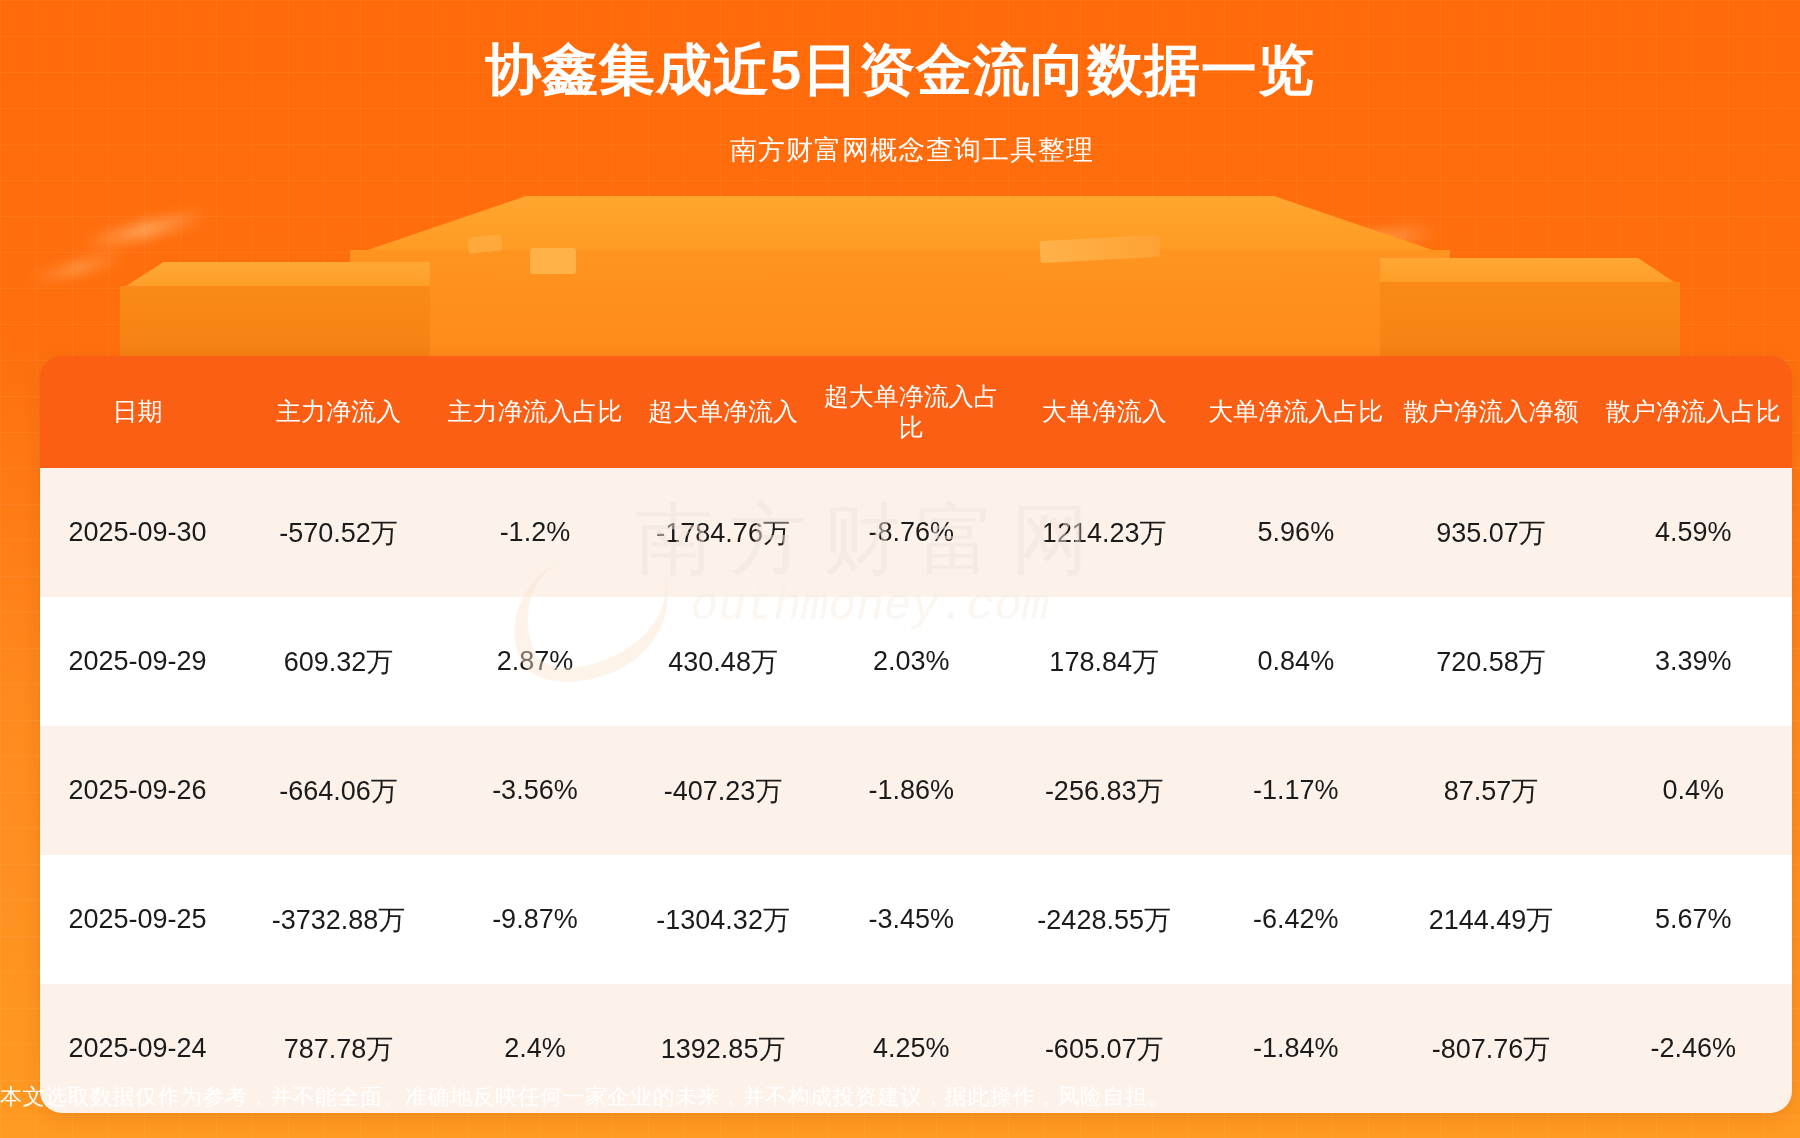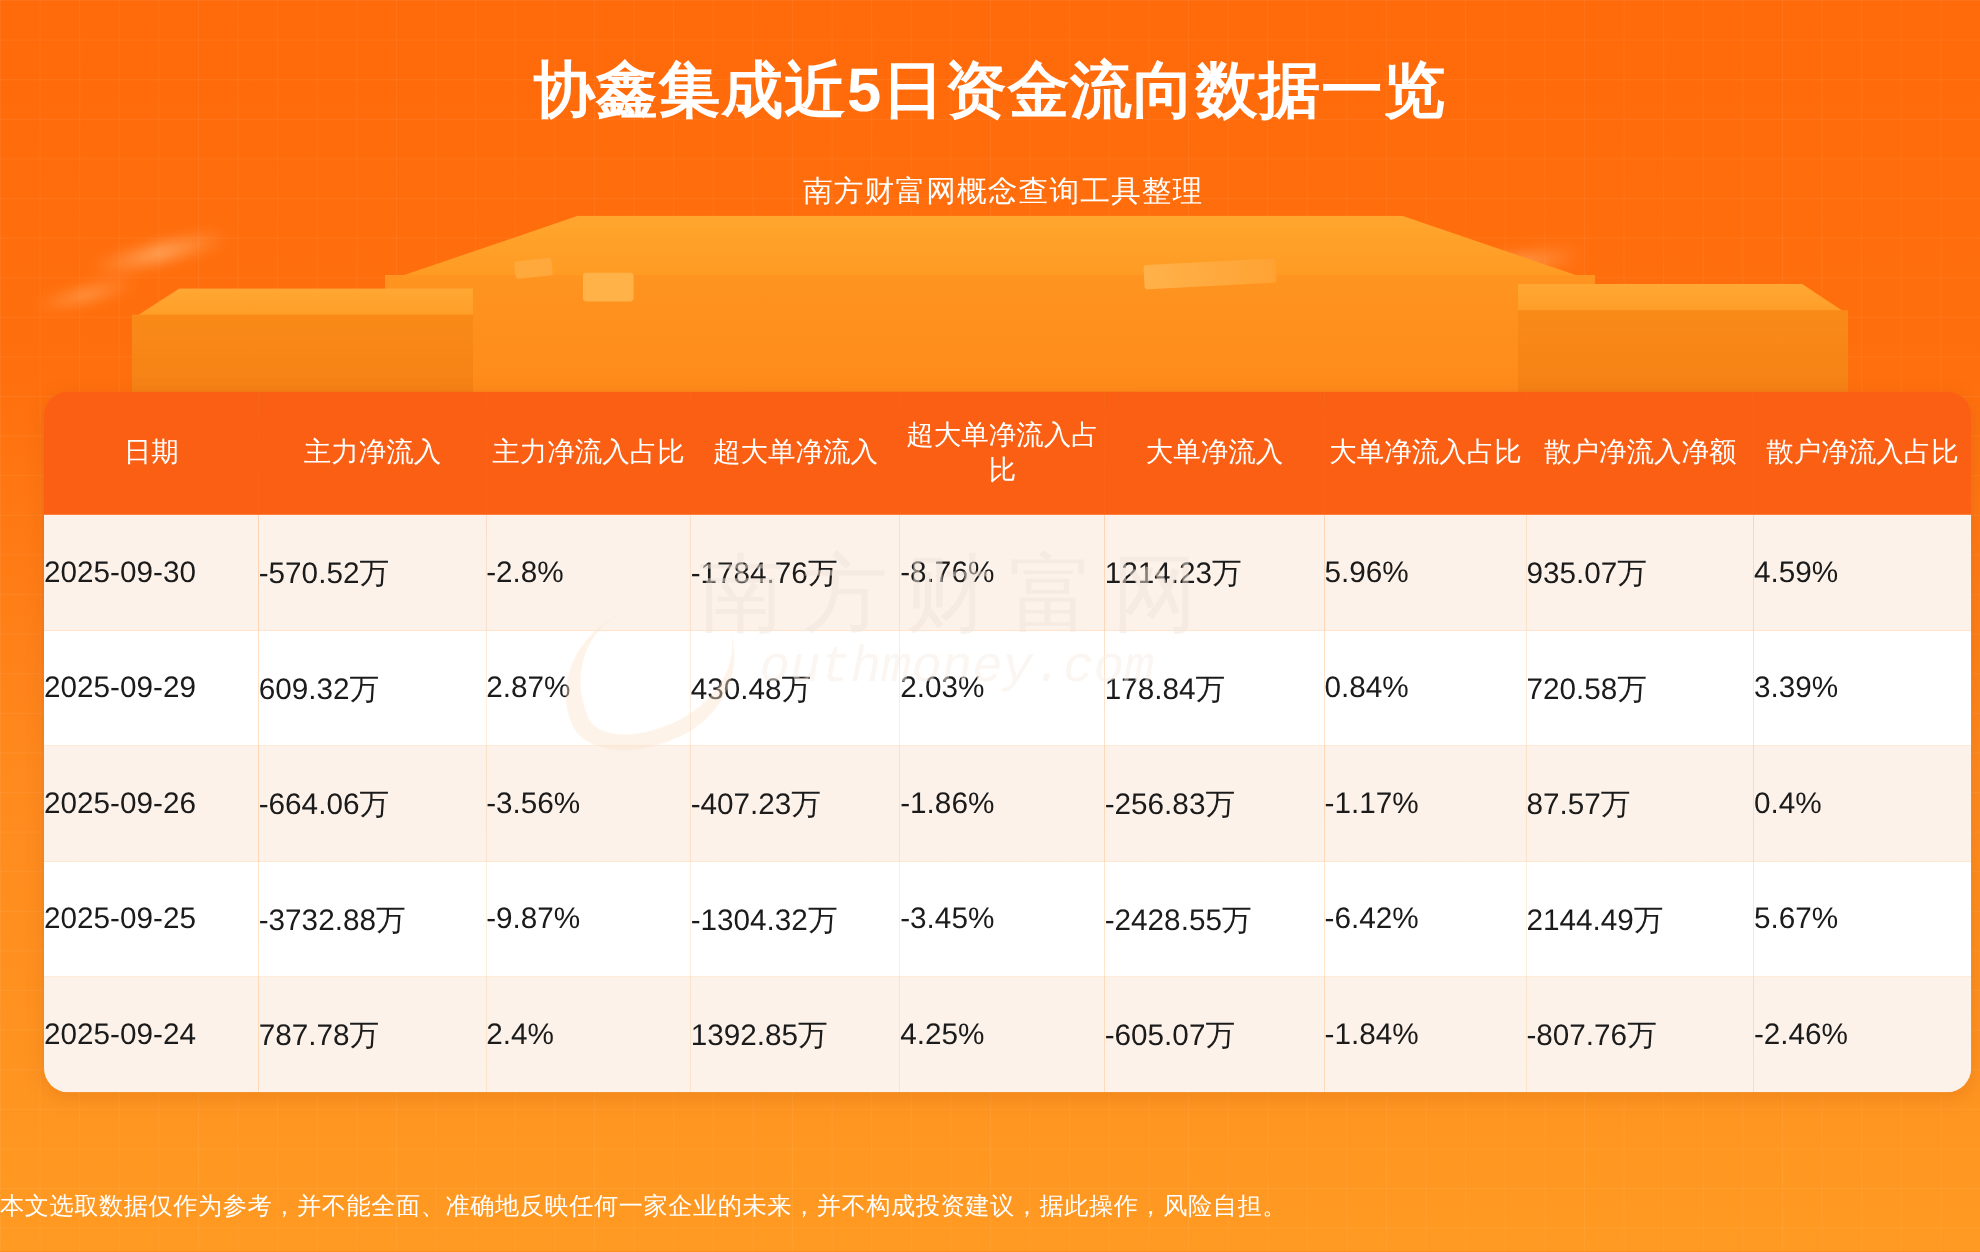--- a/index.html
+++ b/index.html
@@ -97,21 +97,21 @@
   }
 
   
   .header {
     position: absolute;
     left: 0; top: 0; width: 1800px;
     text-align: center;
     z-index: 5;
   }
   .title {
-    margin: 16px;
+    margin: 4px;
     padding-top: 34px;
     font-size: 56px;
     line-height: 1.15;
     font-weight: bold;
     color: #ffffff;
     letter-spacing: 1px;
   }
   .subtitle {
     margin: 0;
     padding-top: 26px;
@@ -149,22 +149,23 @@
     padding: 6px 4px;
     text-align: center;
     vertical-align: middle;
     line-height: 1.25;
   }
 
   table.flow-table tbody td {
     height: 105px;
     font-size: 27px;
     color: #1b1b1b;
+    text-align: center;
     vertical-align: middle;
-    padding: 0;
+    padding: 12px;
     font-weight: normal;
   }
 
   table.flow-table tbody tr:nth-child(odd) td { background: #fcf2ea; }
   table.flow-table tbody tr:nth-child(even) td { background: #ffffff; }
 
   
   col.c0 { width: 168px; }
   col.c1 { width: 178px; }
   col.c2 { width: 160px; }
@@ -282,21 +283,21 @@
           <th>大单净流入</th>
           <th>大单净流入占比</th>
           <th>散户净流入净额</th>
           <th>散户净流入占比</th>
         </tr>
       </thead>
       <tbody>
         <tr>
           <td>2025-09-30</td>
           <td>-570.52万</td>
-          <td>-2.8%</td>
+          <td>-1.2%</td>
           <td>-1784.76万</td>
           <td>-8.76%</td>
           <td>1214.23万</td>
           <td>5.96%</td>
           <td>935.07万</td>
           <td>4.59%</td>
         </tr>
         <tr>
           <td>2025-09-29</td>
           <td>609.32万</td>

